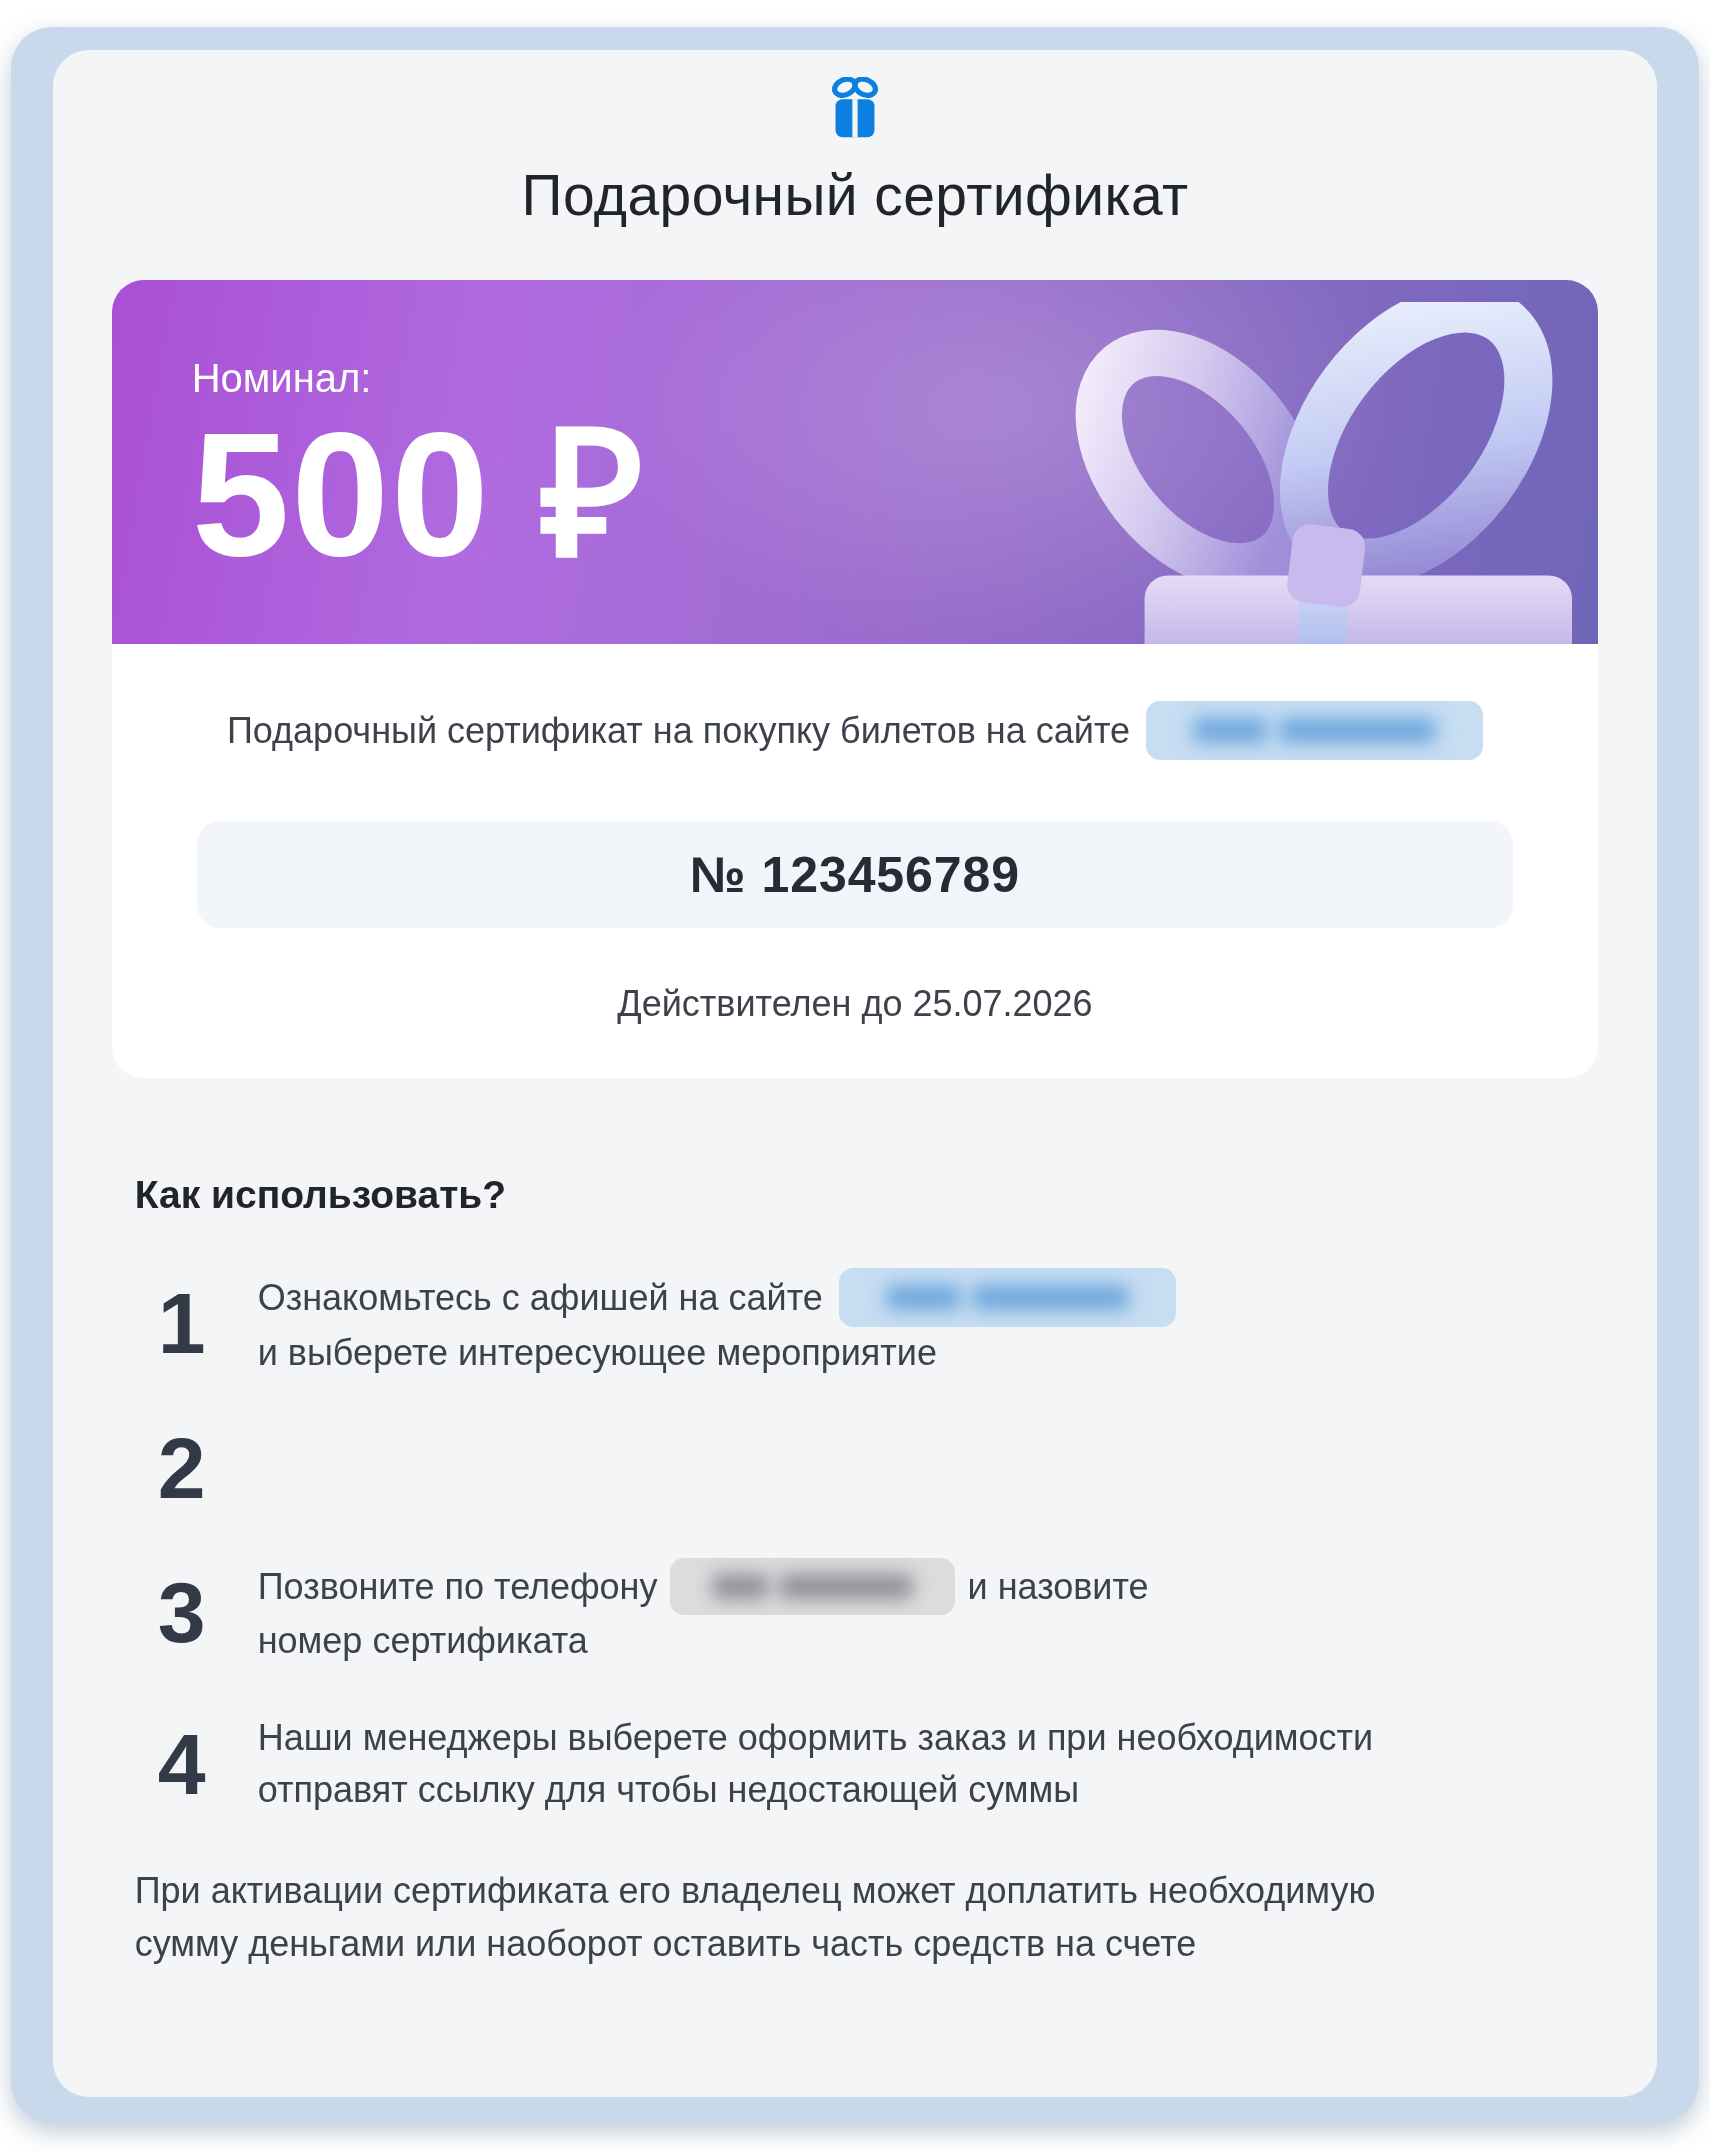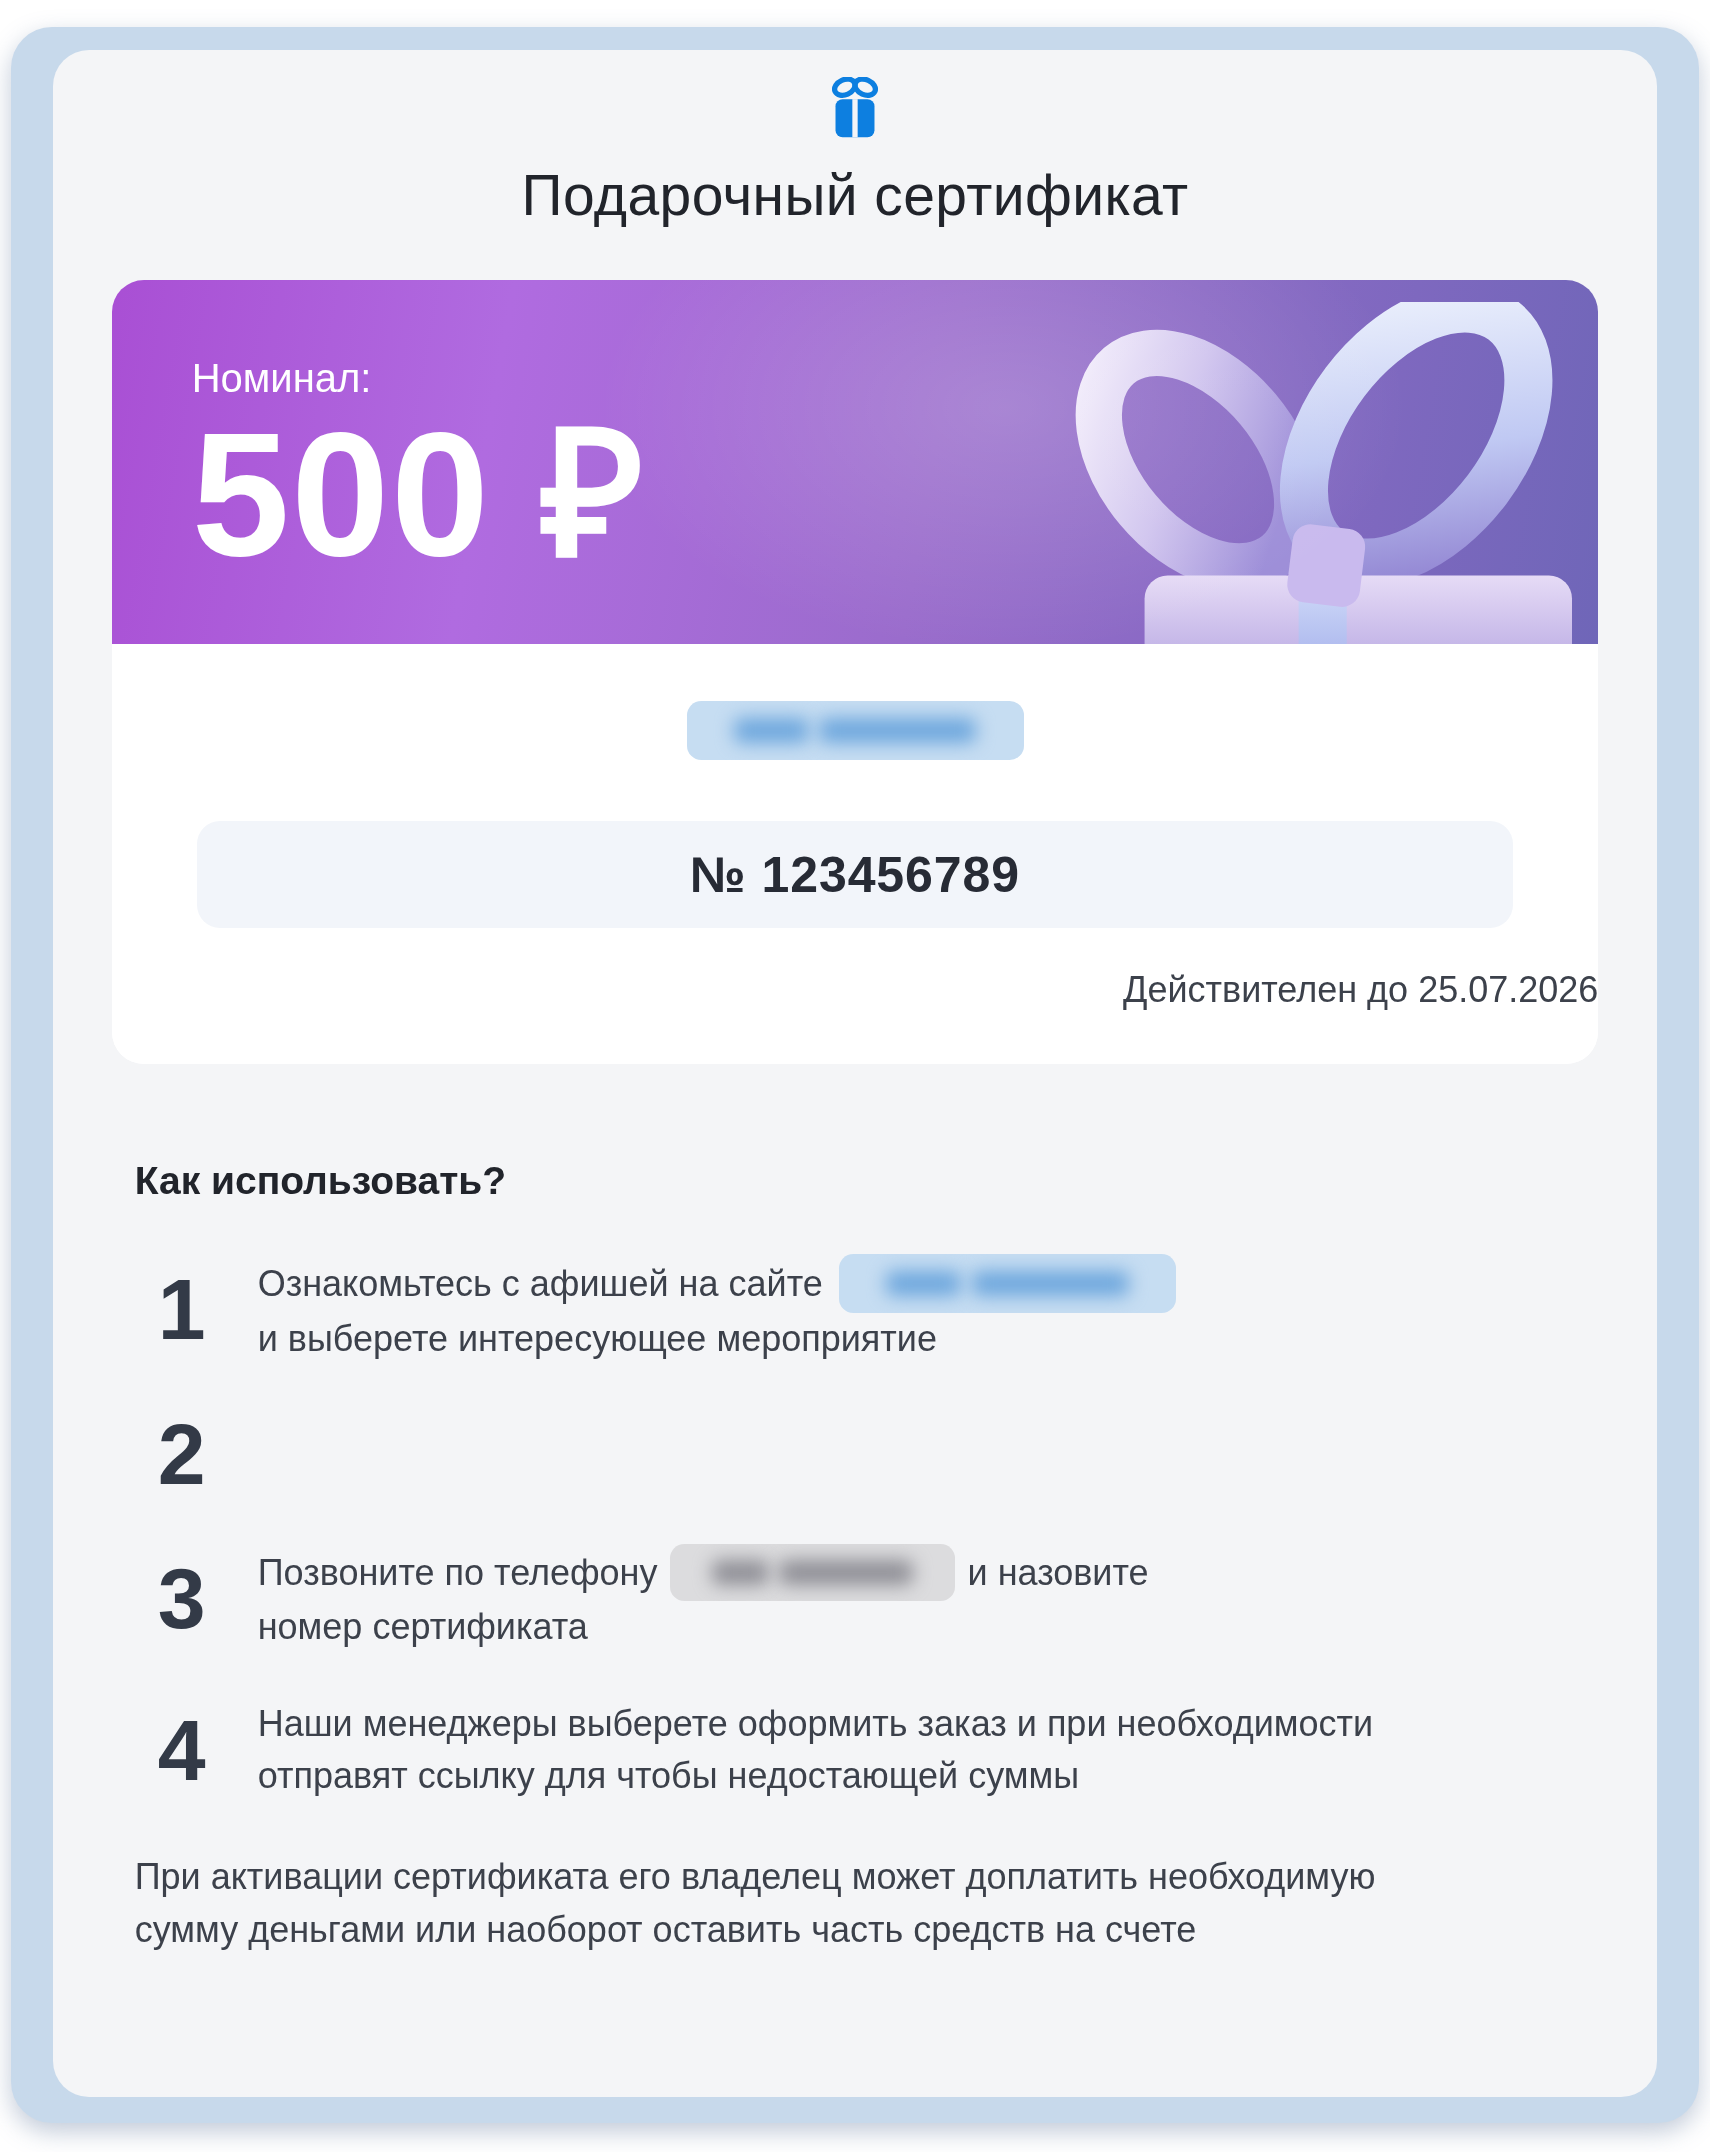--- a/index.html
+++ b/index.html
@@ -49,21 +49,21 @@
   .pill-site{width:337px;height:59px;background:var(--site-pill-bg);}
   .pill-site .blob{background:var(--site-pill-ink);}
   .pill-phone{width:285px;height:57px;background:var(--phone-pill-bg);margin:0 12.5px;}
   .pill-phone .blob{background:var(--phone-pill-ink);}
   .blob{display:inline-block;height:25px;border-radius:8px;filter:blur(9px);}
   .blob.w1{width:75px;} .blob.w2{width:157px;} .blob.w3{width:57px;} .blob.w4{width:134px;}
 
   .number-badge{margin:61px 85px 0;height:107px;border-radius:23px;background:var(--badge-bg);
     display:flex;align-items:center;justify-content:center;}
   .number-badge span{font-size:50px;font-weight:700;color:#272b35;letter-spacing:0.9px;}
-  .valid{margin-top:42px;text-align:right;font-size:36px;line-height:39px;color:var(--text-body);}
+  .valid{margin-top:56px;text-align:center;font-size:36px;line-height:39px;color:var(--text-body);}
 
   h2.howto-title{margin:94px 0 0 82px;font-size:39px;line-height:46px;font-weight:700;color:var(--text-dark);}
   .steps{margin-top:50px;}
   .step{display:flex;align-items:center;margin:0 0 45px 82px;}
   .step-num{flex:0 0 123px;padding-left:23px;font-size:86px;line-height:89px;font-weight:600;color:var(--step-number);}
   .step-text{font-size:36px;line-height:52px;color:var(--text-body);}
   .step-text .line{white-space:nowrap;display:flex;align-items:center;}
   .footer-text{margin:48px 143px 0 82px;font-size:36px;line-height:53px;color:var(--text-body);}
   .footer-text div{white-space:nowrap;}
 </style>
@@ -112,20 +112,21 @@
           <ellipse cx="193" cy="177" rx="88" ry="138" transform="rotate(-40 193 177)" fill="none" stroke="url(#loopL)" stroke-width="52"></ellipse>
           <ellipse cx="438" cy="150" rx="100" ry="162" transform="rotate(37 438 150)" fill="none" stroke="url(#loopR)" stroke-width="54"></ellipse>
           <rect x="133" y="307" width="480" height="140" rx="26" fill="url(#boxG)"></rect>
           <rect x="306" y="307" width="54" height="140" fill="url(#ribG)"></rect>
           <rect x="296" y="252" width="82" height="88" rx="20" transform="rotate(7 337 296)" fill="#c9baee"></rect>
         </svg>
       </div>
 
       <div class="cert-body">
         <div class="desc-line">
+          <span>Подарочный сертификат на покупку билетов на сайте</span>
           <span class="pill pill-site">
             <span class="blob w1"></span>
             <span class="blob w2"></span>
           </span>
         </div>
         <div class="number-badge">
           <span>№ 123456789</span>
         </div>
         <div class="valid">Действителен до 25.07.2026</div>
       </div>

